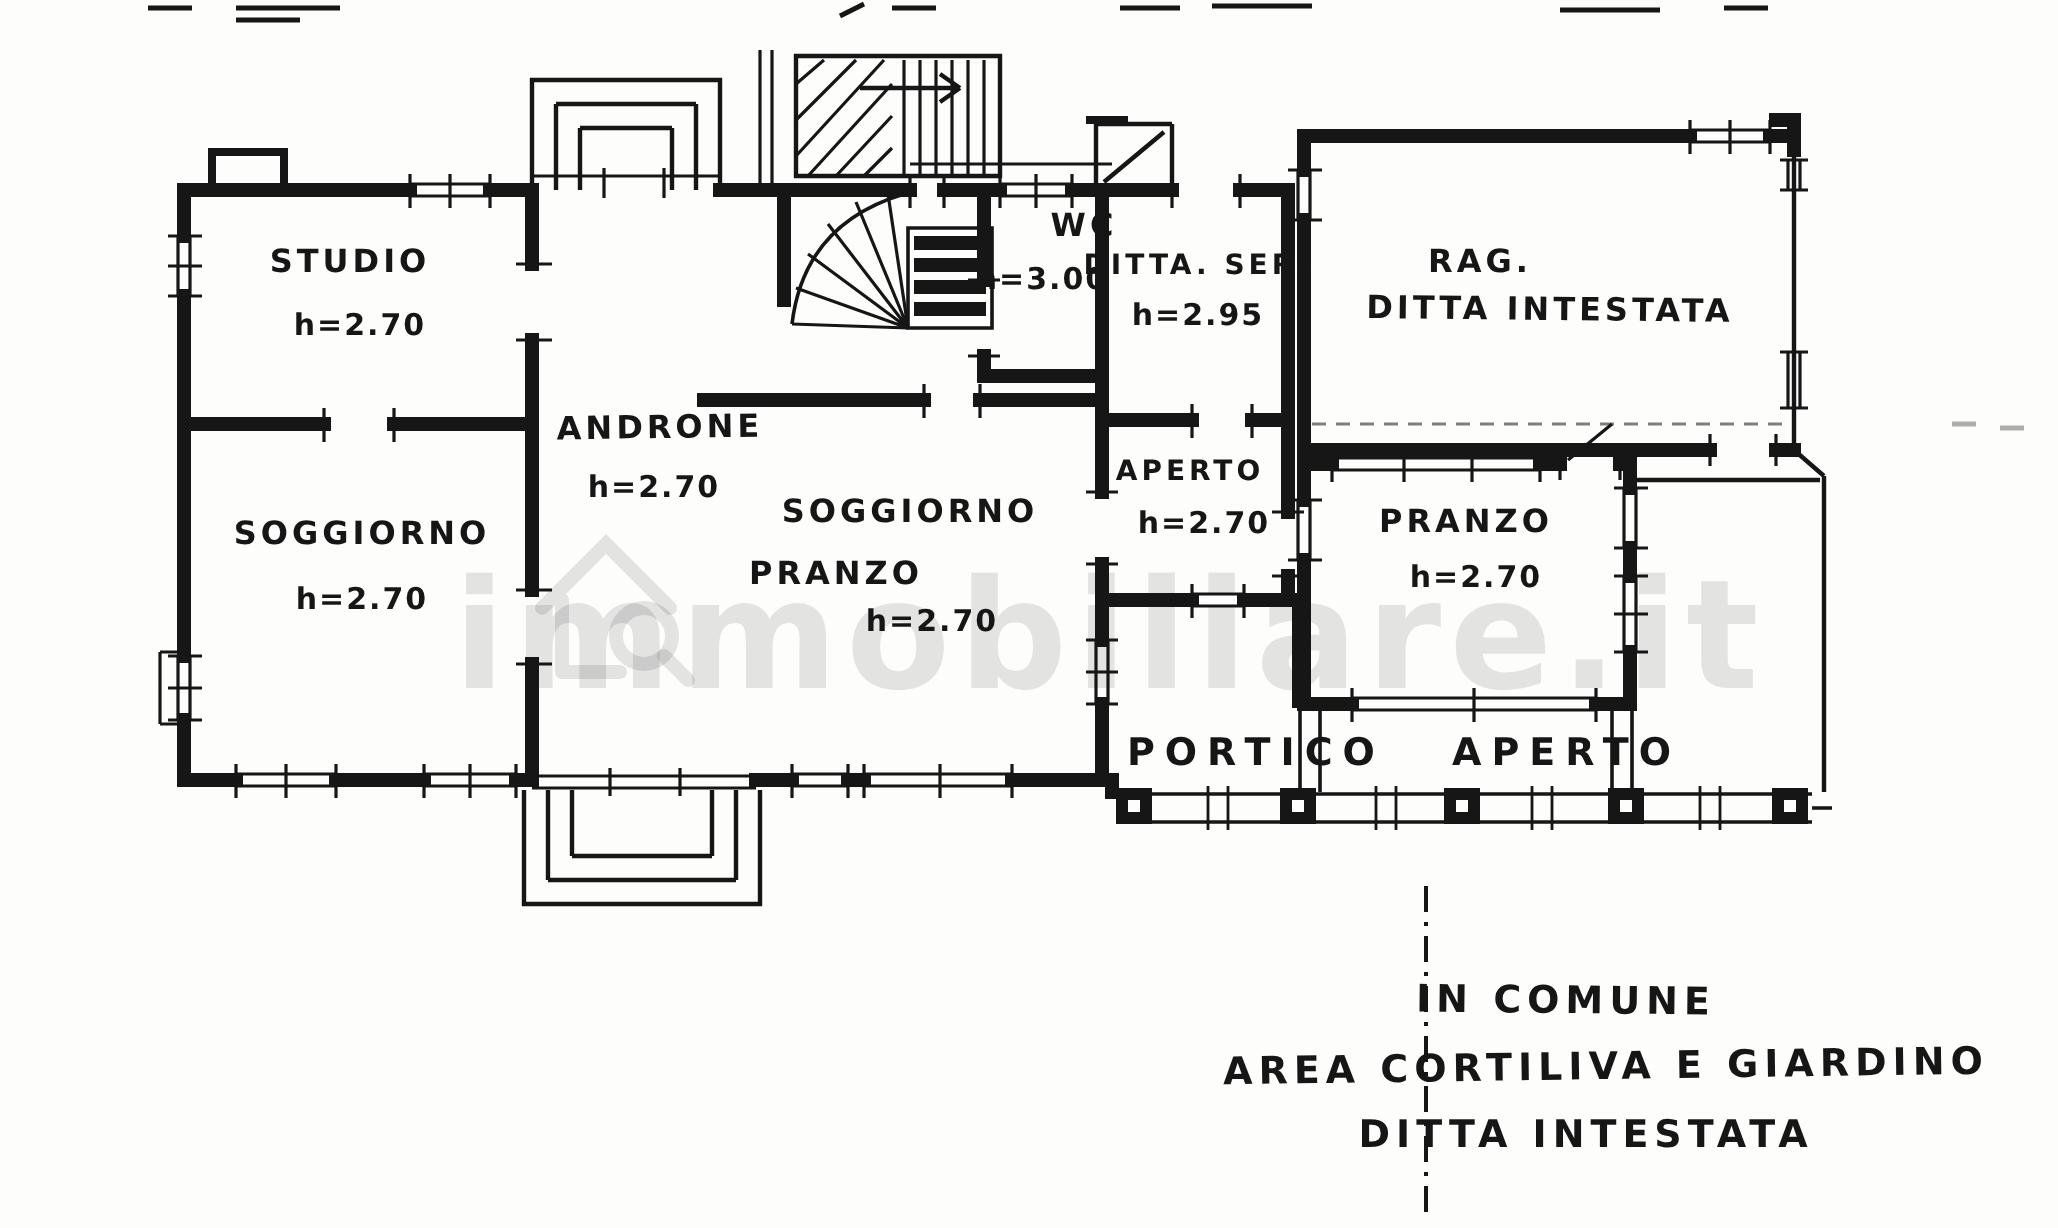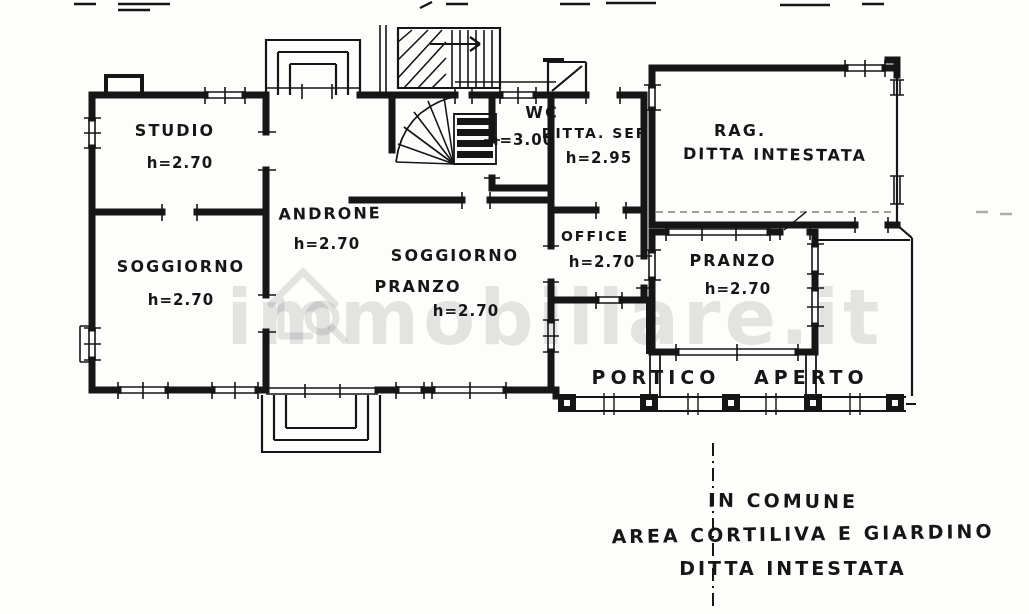--- a/index.html
+++ b/index.html
@@ -9,21 +9,21 @@
     background:var(--paper);
     font-family:"DejaVu Sans","Liberation Sans",sans-serif;
   }
   .plan svg{position:absolute;left:0;top:0;color:var(--ink);}
   .lbl{
     position:absolute; transform:translate(-50%,-50%);
     font-weight:bold; color:var(--ink); white-space:nowrap;
     letter-spacing:2px; font-size:16px; line-height:1;
   }
   .lbl.sm{font-size:15px;letter-spacing:1px;}
-  .lbl.wide{letter-spacing:5px;font-size:19px;word-spacing:22px;margin-left:28px;}
+  .lbl.wide{letter-spacing:5px;font-size:19px;word-spacing:22px;}
   .lbl.note{font-size:19px;letter-spacing:3px;}
   .lbl.tilt1{transform:translate(-50%,-50%) rotate(-0.8deg);}
   .lbl.tilt2{transform:translate(-50%,-50%) rotate(0.6deg);}
 </style>
 </head>
 <body>
 
 <div class="plan">
 
   <svg width="1029" height="614" viewBox="0 0 1029 614">
@@ -172,21 +172,21 @@
   <span class="lbl" style="left:455px;top:256px">SOGGIORNO</span>
   <span class="lbl" style="left:418px;top:287px">PRANZO</span>
   <span class="lbl sm" style="left:466px;top:311px">h=2.70</span>
 
   <span class="lbl" style="left:542px;top:113px">WC</span>
   <span class="lbl sm" style="left:521px;top:140px">h=3.00</span>
 
   <span class="lbl" style="font-size:14px;left:599px;top:133px">DITTA. SER.</span>
   <span class="lbl sm" style="left:599px;top:158px">h=2.95</span>
 
-  <span class="lbl" style="font-size:14px;left:595px;top:236px">OFFICE</span>
+  <span class="lbl" style="font-size:14px;left:595px;top:236px">APERTO</span>
   <span class="lbl sm" style="left:602px;top:262px">h=2.70</span>
 
   <span class="lbl" style="left:740px;top:131px">RAG.</span>
   <span class="lbl tilt2" style="left:775px;top:155px">DITTA INTESTATA</span>
 
   <span class="lbl" style="left:733px;top:261px">PRANZO</span>
   <span class="lbl sm" style="left:738px;top:289px">h=2.70</span>
 
   <span class="lbl wide" style="left:702px;top:377px">PORTICO APERTO</span>
 

